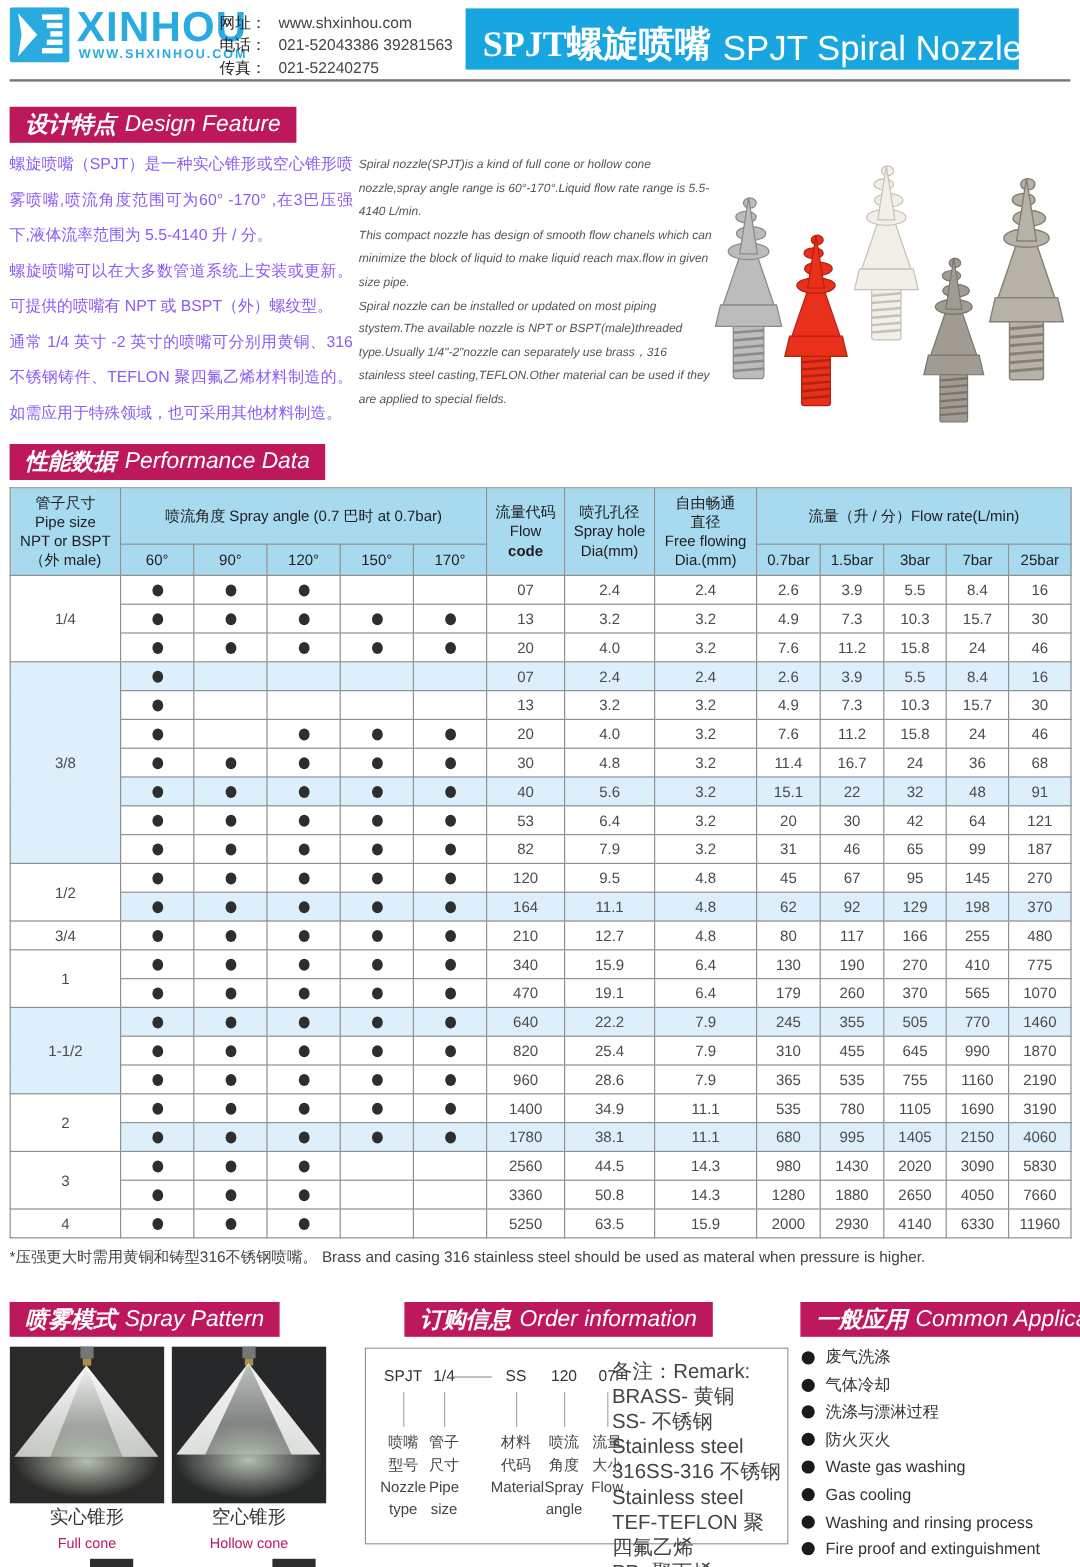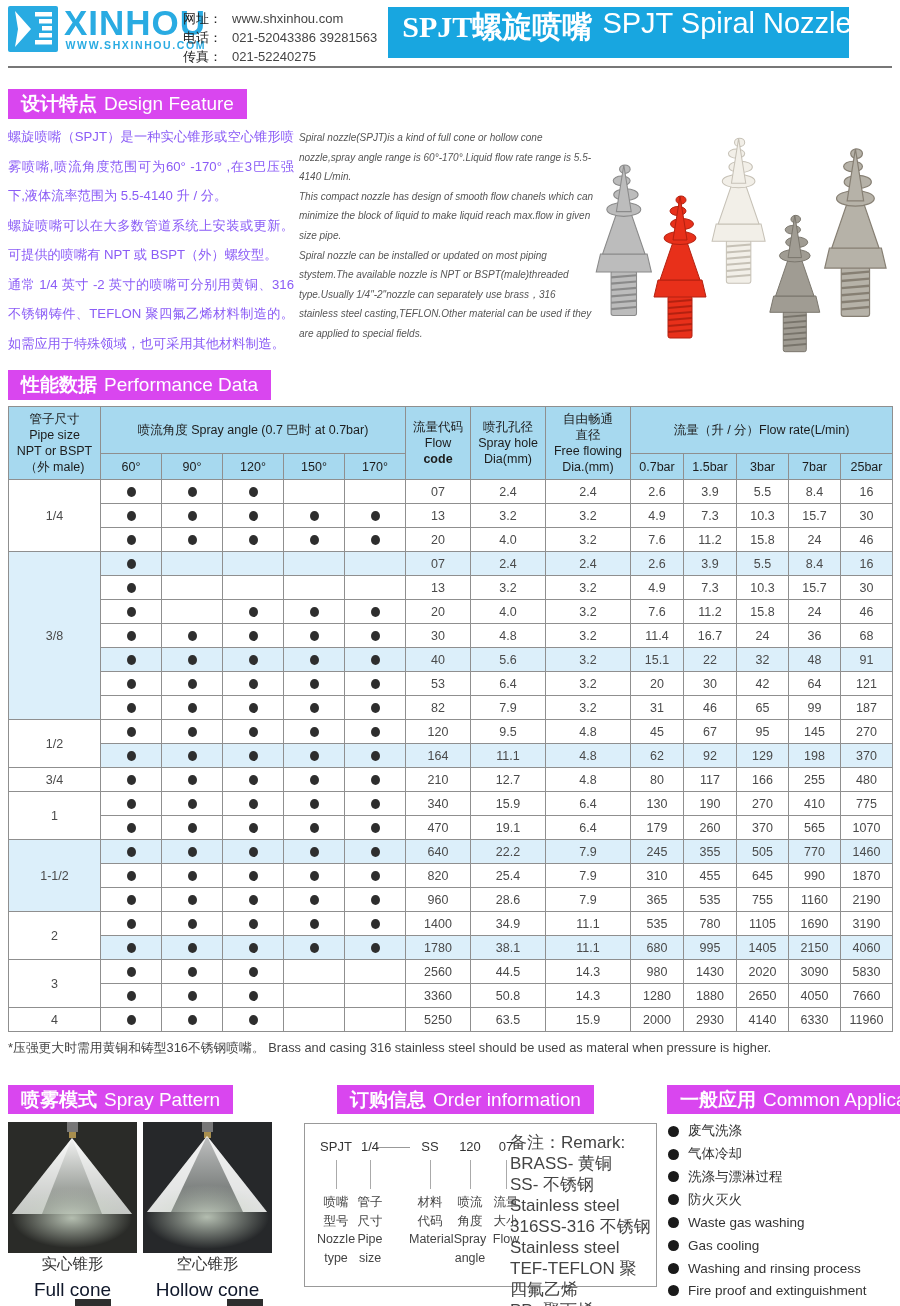--- a/index.html
+++ b/index.html
@@ -8,28 +8,28 @@
 
   
   .logo-block{position:absolute;left:8px;top:6px;display:flex;align-items:flex-start;}
   .logo-icon{width:50px;height:46px;margin-right:6px;}
   .logo-name{font-size:35px;font-weight:bold;color:#29abe2;line-height:33px;letter-spacing:1px;}
   .logo-url{font-size:10.5px;font-weight:bold;color:#29abe2;letter-spacing:1.6px;text-align:right;}
   .contact{position:absolute;left:183px;top:9px;font-size:13px;line-height:19px;color:#222;}
   .contact .row span.lab{margin-right:10px;}
   .contact .row span.val{color:#444;}
   .title-banner{position:absolute;left:388px;top:7px;width:444px;height:51px;background:#18a6e0;
-    display:flex;align-items:flex-start;justify-content:center;color:#fff;white-space:nowrap;padding-left:17px;}
+    display:flex;align-items:flex-end;justify-content:center;color:#fff;white-space:nowrap;padding-left:17px;}
   .title-banner .cn{font-family:"Liberation Serif",serif;font-weight:bold;font-size:30px;margin-right:10px;}
   .title-banner .en{font-size:29px;font-weight:normal;}
   .header-divider{position:absolute;left:8px;top:66px;width:884px;border-top:2px solid #777;}
 
   
-  .section-head{position:absolute;height:30px;background:#d946ef;color:#fff;display:inline-flex;
-    align-items:center;padding:0 13px;white-space:nowrap;}
+  .section-head{position:absolute;height:30px;background:#be185d;color:#fff;display:inline-flex;
+    align-items:center;padding:0 13px;white-space:nowrap;font-style:italic;}
   .section-head .cn{font-weight:bold;font-size:19px;margin-right:7px;}
   .section-head .en{font-size:19px;}
 
   
   .cn-text{position:absolute;left:8px;top:122px;width:286px;font-size:13.2px;line-height:29.5px;
     text-align:justify;color:#8b5cf6;}
   .cn-text p{margin:0;}
   .en-text{position:absolute;left:299px;top:128px;width:295px;font-size:10px;line-height:19.6px;color:#555;font-style:italic;}
   .en-text p{margin:0;}
   .nozzle-photos{position:absolute;left:588px;top:96px;width:312px;height:272px;}
@@ -45,21 +45,21 @@
   table.perf tbody td{height:23px;color:#4a4a4a;}
   table.perf tbody tr.hl td{background:#dceffa;}
   table.perf tbody td.pipe{background:#fff;color:#4a4a4a;}
   .dot{display:inline-block;width:9px;height:10px;border-radius:50%;background:#2e2e2e;vertical-align:middle;}
   .table-note{position:absolute;left:8px;top:1040px;width:884px;font-size:12.8px;color:#444;}
 
   
   .photo{position:absolute;top:1122px;width:129px;height:131px;}
   .photo-label{position:absolute;width:129px;text-align:center;}
   .photo-label .cn{font-size:15.5px;color:#333;}
-  .photo-label .en{font-size:19px;color:#0f172a;margin-top:4px;text-align:center;}
+  .photo-label .en{font-size:12px;color:#be185d;margin-top:4px;text-align:center;}
   .cut-strip{position:absolute;top:1299px;height:7px;width:36px;background:#2e2e2e;}
 
   .order-box{position:absolute;left:304px;top:1123px;width:351px;height:162px;border:1px solid #999;background:#fff;}
   .code-col{position:absolute;top:12px;text-align:center;font-size:13px;color:#444;}
   .code-col .code{height:22px;line-height:22px;color:#333;}
   .code-col .vline{width:0;height:29px;border-left:1px solid #aaa;margin:2px auto 4px auto;}
   .code-col .lbl{line-height:18.5px;font-size:12.5px;color:#444;}
   .h-conn{position:absolute;left:72px;top:23px;width:33px;border-top:1px solid #999;}
   .remarks{position:absolute;left:205px;top:8px;width:142px;font-size:17px;line-height:21px;color:#444;}
 

